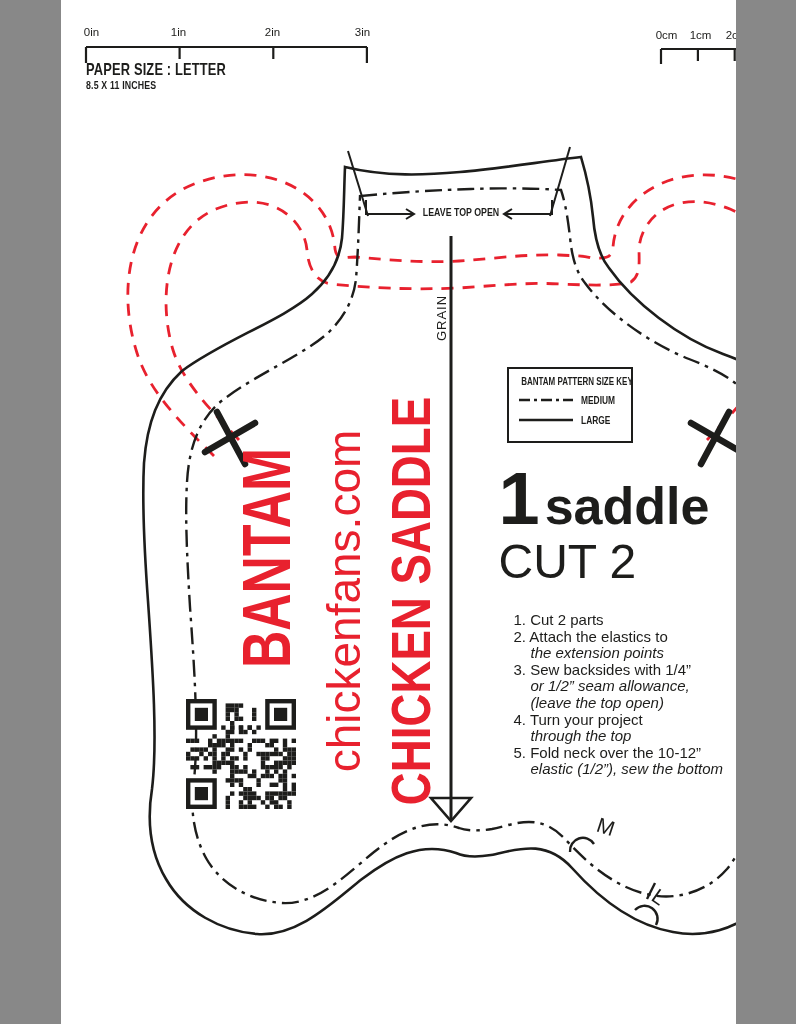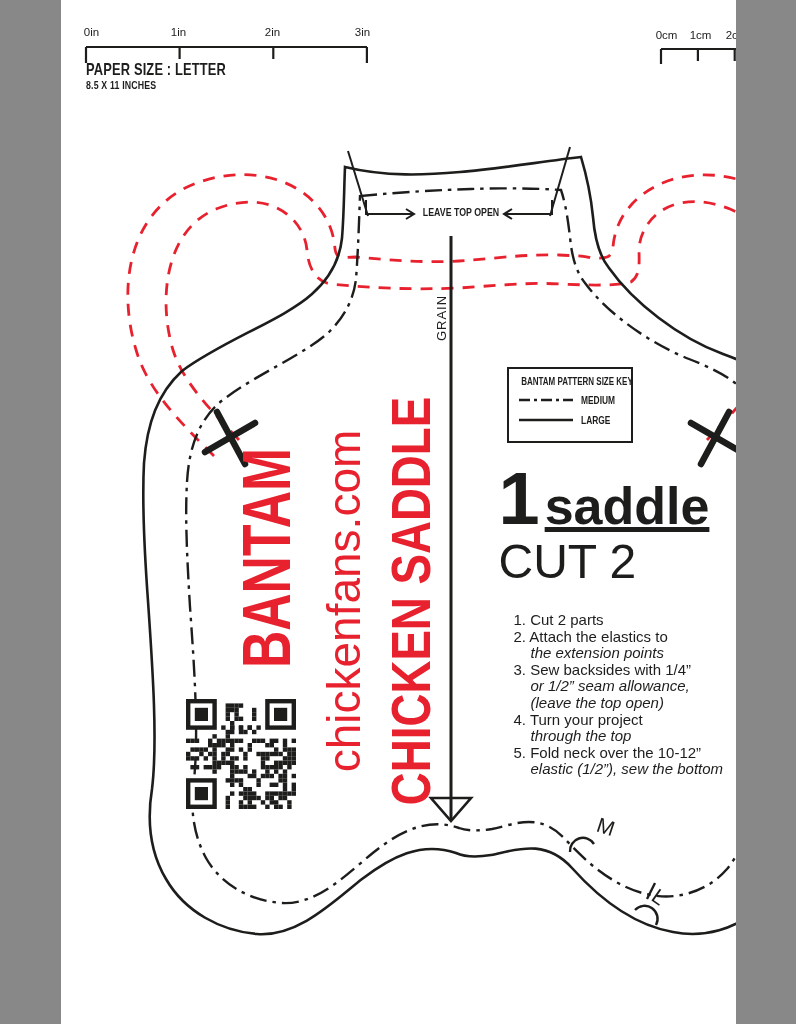--- a/index.html
+++ b/index.html
@@ -13,21 +13,21 @@
   .vred{position:absolute;color:#e8212e;text-align:center;white-space:nowrap;line-height:1;}
   .instr{position:absolute;left:453px;top:612px;font-size:15px;line-height:16.6px;color:#1d1d1b;}
   .instr div{white-space:nowrap;}
   .instr .cont{padding-left:17px;font-style:italic;}
   #legend{position:absolute;left:446px;top:367px;width:126px;height:76px;border:2.5px solid #1d1d1b;box-sizing:border-box;background:#fff;}
   #legend .ltitle{margin-top:7px;text-align:center;font-size:10px;font-weight:700;transform:scaleX(.8);transform-origin:center;white-space:nowrap;}
   .lrow{display:flex;align-items:center;margin:6px 0 0 10px;height:14px;}
   .lrow .lab{font-size:10.5px;font-weight:700;transform:scaleX(.8);transform-origin:left center;margin-left:8px;white-space:nowrap;}
   .piece{position:absolute;left:438px;top:462px;color:#1d1d1b;}
   .p1{font-size:74px;font-weight:700;line-height:1;}
-  .pname{font-size:52px;font-weight:700;line-height:1;text-decoration:underline;}
+  .pname{font-size:52px;font-weight:700;line-height:1;}
   .pcut{font-size:48px;font-weight:400;line-height:1;letter-spacing:0px;margin-top:2px;}
   .mlbl{position:absolute;font-size:21px;color:#1d1d1b;white-space:nowrap;}
 </style>
 </head>
 <body>
 
 <div id="page">
 
   <svg id="art" width="796" height="1024" viewBox="0 0 796 1024">
 

